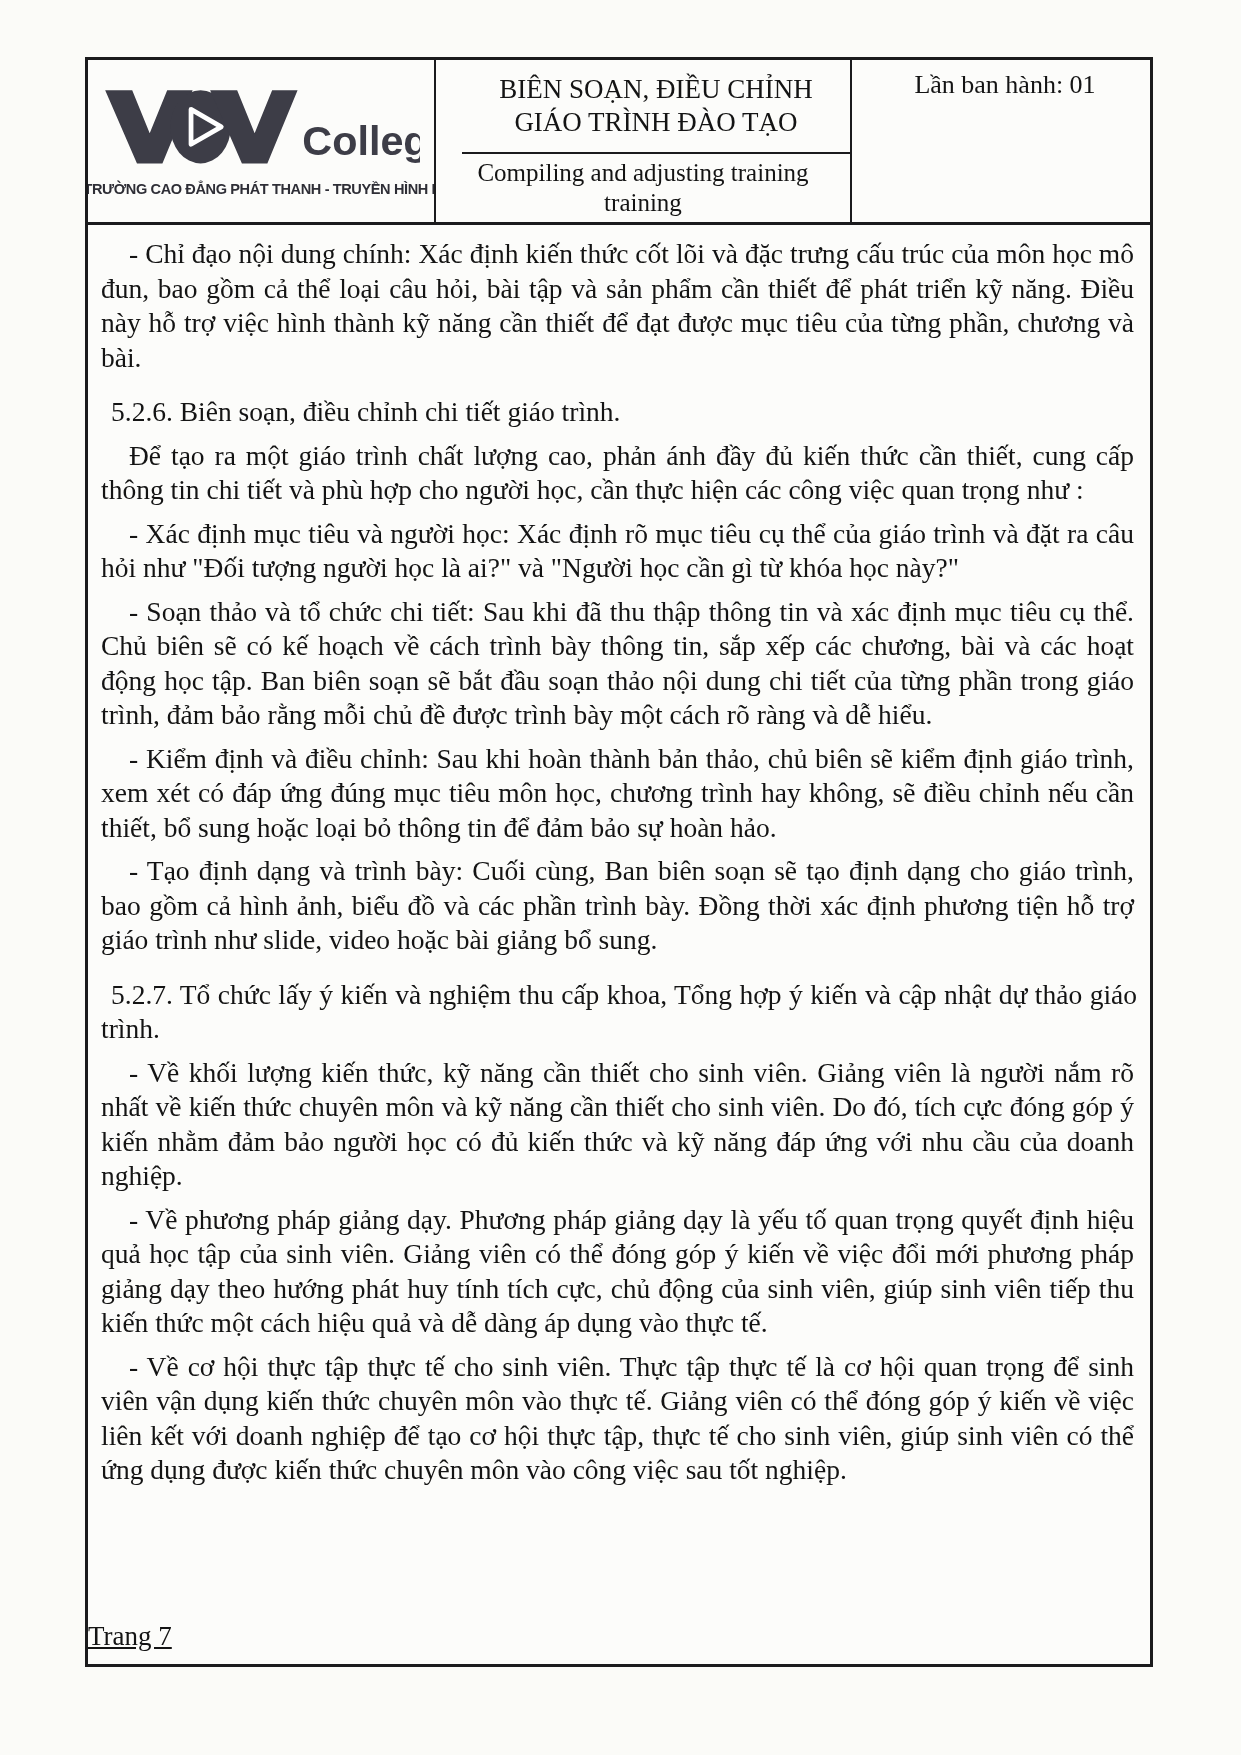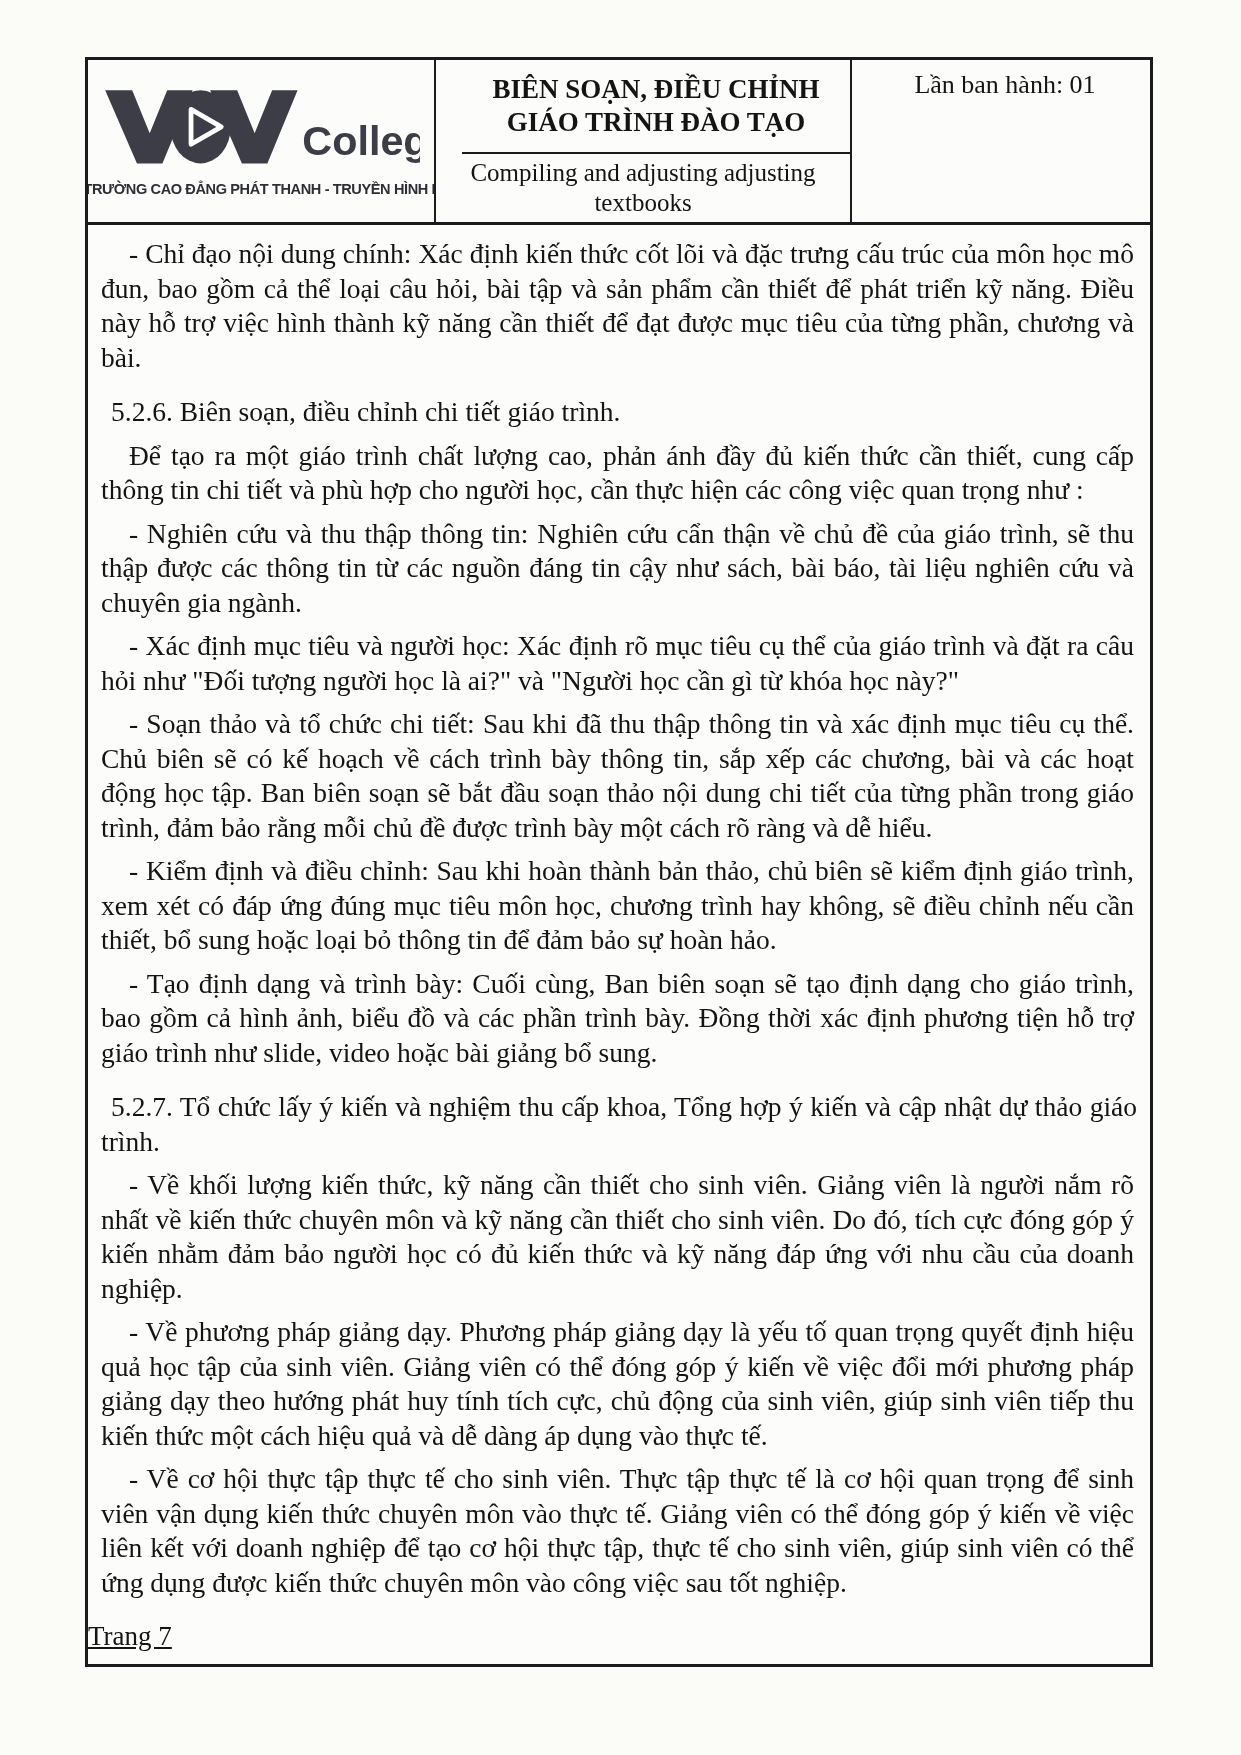--- a/index.html
+++ b/index.html
@@ -32,21 +32,21 @@
     color:#2e2e36;white-space:nowrap;margin-top:7px;
     transform:scaleX(.97);transform-origin:center;
   }
   .cell-title{
     border-right:2px solid #1b1b1d;
     display:flex;flex-direction:column;box-sizing:border-box;
   }
   .title-vi{
     height:94px;border-bottom:2px solid #1b1b1d;box-sizing:border-box;
     display:flex;flex-direction:column;align-items:center;justify-content:center;
-    font-weight:bold;font-size:27px;line-height:33px;text-align:center;margin-left:26px;
+    font-weight:normal;font-size:27px;line-height:33px;text-align:center;margin-left:26px;
   }
   .title-en{
     flex:1;display:flex;align-items:center;justify-content:center;
     font-size:25px;line-height:30px;text-align:center;padding:2px 28px;
   }
   .cell-issue{
     display:flex;flex-direction:row;justify-content:center;
     padding:6px 6px 6px 14px;font-size:26px;line-height:38px;
   }
   
@@ -81,33 +81,32 @@
         <text x="252" y="86" font-family="Liberation Sans, DejaVu Sans, sans-serif" font-weight="bold" font-size="52" fill="#3d3d47">College</text>
       </svg>
       <div class="school-name">TRƯỜNG CAO ĐẲNG PHÁT THANH - TRUYỀN HÌNH II</div>
     </div>
 
     <div class="hdr-cell cell-title">
       <div class="title-vi">
         <span>BIÊN SOẠN, ĐIỀU CHỈNH</span>
         <span>GIÁO TRÌNH ĐÀO TẠO</span>
       </div>
-      <div class="title-en">Compiling and adjusting adjusting textbooks</div>
+      <div class="title-en">Compiling and adjusting training training</div>
     </div>
 
     <div class="hdr-cell cell-issue">
       <span>Lần ban hành: 01</span>
     </div>
   </div>
 
   <div class="content">
     <p>- Chỉ đạo nội dung chính: Xác định kiến thức cốt lõi và đặc trưng cấu trúc của môn học mô đun, bao gồm cả thể loại câu hỏi, bài tập và sản phẩm cần thiết để phát triển kỹ năng. Điều này hỗ trợ việc hình thành kỹ năng cần thiết để đạt được mục tiêu của từng phần, chương và bài.</p>
     <p class="h">5.2.6. Biên soạn, điều chỉnh chi tiết giáo trình.</p>
     <p>Để tạo ra một giáo trình chất lượng cao, phản ánh đầy đủ kiến thức cần thiết, cung cấp thông tin chi tiết và phù hợp cho người học, cần thực hiện các công việc quan trọng như :</p>
-    <p>- Nghiên cứu và thu thập thông tin: Nghiên cứu cẩn thận về chủ đề của giáo trình, sẽ thu thập được các thông tin từ các nguồn đáng tin cậy như sách, bài báo, tài liệu nghiên cứu và chuyên gia ngành.</p>
     <p>- Xác định mục tiêu và người học: Xác định rõ mục tiêu cụ thể của giáo trình và đặt ra câu hỏi như "Đối tượng người học là ai?" và "Người học cần gì từ khóa học này?"</p>
     <p>- Soạn thảo và tổ chức chi tiết: Sau khi đã thu thập thông tin và xác định mục tiêu cụ thể. Chủ biên sẽ có kế hoạch về cách trình bày thông tin, sắp xếp các chương, bài và các hoạt động học tập. Ban biên soạn sẽ bắt đầu soạn thảo nội dung chi tiết của từng phần trong giáo trình, đảm bảo rằng mỗi chủ đề được trình bày một cách rõ ràng và dễ hiểu.</p>
     <p>- Kiểm định và điều chỉnh: Sau khi hoàn thành bản thảo, chủ biên sẽ kiểm định giáo trình, xem xét có đáp ứng đúng mục tiêu môn học, chương trình hay không, sẽ điều chỉnh nếu cần thiết, bổ sung hoặc loại bỏ thông tin để đảm bảo sự hoàn hảo.</p>
     <p>- Tạo định dạng và trình bày: Cuối cùng, Ban biên soạn sẽ tạo định dạng cho giáo trình, bao gồm cả hình ảnh, biểu đồ và các phần trình bày. Đồng thời xác định phương tiện hỗ trợ giáo trình như slide, video hoặc bài giảng bổ sung.</p>
     <p class="h">5.2.7. Tổ chức lấy ý kiến và nghiệm thu cấp khoa, Tổng hợp ý kiến và cập nhật dự thảo giáo trình.</p>
     <p>- Về khối lượng kiến thức, kỹ năng cần thiết cho sinh viên. Giảng viên là người nắm rõ nhất về kiến thức chuyên môn và kỹ năng cần thiết cho sinh viên. Do đó, tích cực đóng góp ý kiến nhằm đảm bảo người học có đủ kiến thức và kỹ năng đáp ứng với nhu cầu của doanh nghiệp.</p>
     <p>- Về phương pháp giảng dạy. Phương pháp giảng dạy là yếu tố quan trọng quyết định hiệu quả học tập của sinh viên. Giảng viên có thể đóng góp ý kiến về việc đổi mới phương pháp giảng dạy theo hướng phát huy tính tích cực, chủ động của sinh viên, giúp sinh viên tiếp thu kiến thức một cách hiệu quả và dễ dàng áp dụng vào thực tế.</p>
     <p>- Về cơ hội thực tập thực tế cho sinh viên. Thực tập thực tế là cơ hội quan trọng để sinh viên vận dụng kiến thức chuyên môn vào thực tế. Giảng viên có thể đóng góp ý kiến về việc liên kết với doanh nghiệp để tạo cơ hội thực tập, thực tế cho sinh viên, giúp sinh viên có thể ứng dụng được kiến thức chuyên môn vào công việc sau tốt nghiệp.</p>
   </div>
 

